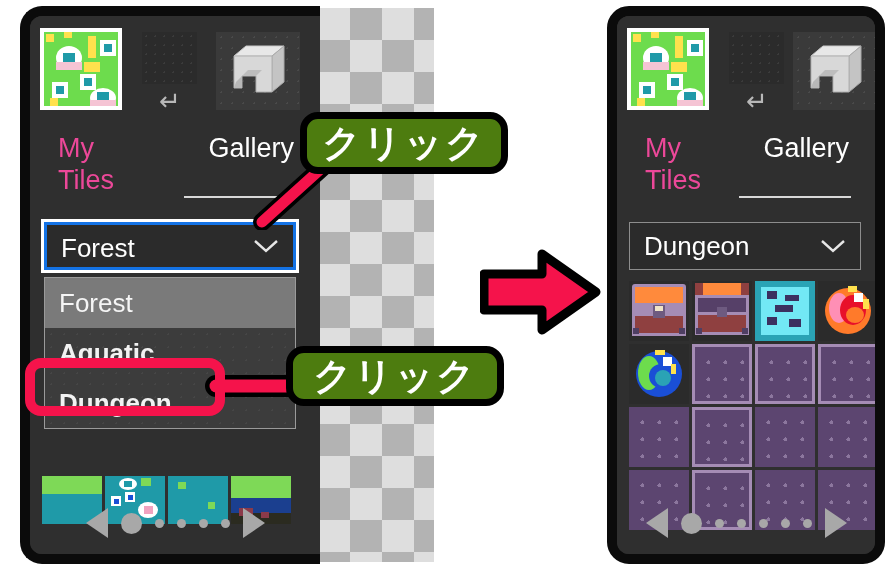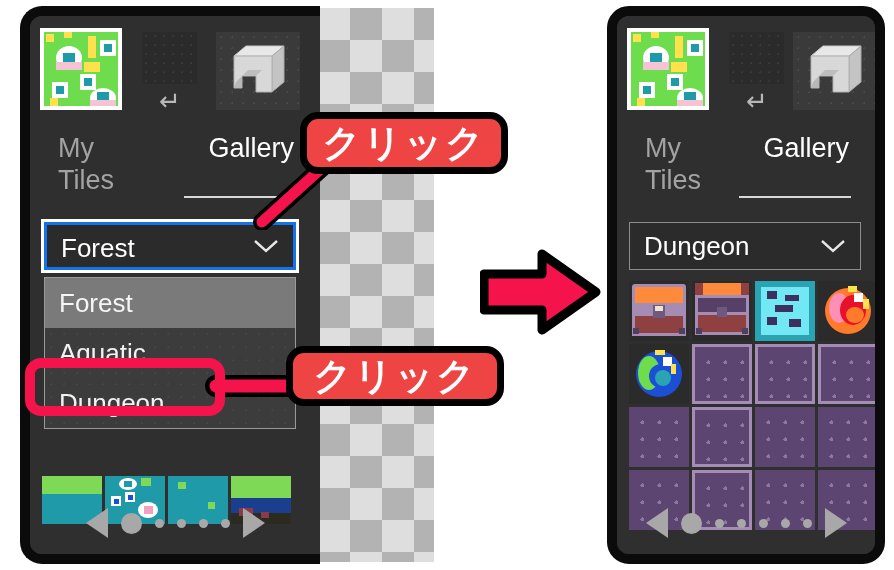--- a/index.html
+++ b/index.html
@@ -58,21 +58,21 @@
     background: #3a3a3a;
     background-image: radial-gradient(#4a4a4a 1px, transparent 1px);
     background-size: 11px 11px;
   }
   .box3d-tile svg { position: absolute; left: 8px; top: 6px; }
 
   
   .tabs { position: absolute; left: 0; top: 104px; width: 100%; height: 90px; }
   .tab-mytiles {
     position: absolute; left: 28px; top: 12px; width: 96px;
-    color: #a3a3a3; font-size: 27px; line-height: 32px; text-align: left;
+    color: #ec4899; font-size: 27px; line-height: 32px; text-align: left;
   }
   .tab-gallery {
     position: absolute; right: 26px; top: 12px;
     color: #ffffff; font-size: 27px; line-height: 32px; text-align: center;
   }
   .tab-underline {
     position: absolute; right: 24px; top: 76px; width: 112px; height: 2px; background: #d8d8d8;
   }
 
   
@@ -100,20 +100,21 @@
     z-index: 40;
   }
   .dd-item {
     height: 50px; line-height: 50px; padding-left: 14px;
     color: #f2f2f2; font-size: 26px; white-space: nowrap;
   }
   .dd-item.highlighted { background: #7a7a7a; color:#f5f5f5; }
   .dd-item.dotted {
     background-image: radial-gradient(#464646 1px, transparent 1px);
     background-size: 13px 13px;
+    font-weight: bold;
   }
 
   
   .tile-grid { position: absolute; display: grid; gap: 3px; }
   .tile { image-rendering: pixelated; position: relative; overflow:hidden; background:#2b2b2b; }
 
   #left-tilestrip { left: 12px; top: 460px; width: 258px; grid-template-columns: repeat(4, 60px); grid-auto-rows: 48px; }
   #right-tilegrid { left: 12px; top: 265px; width: 254px; grid-template-columns: repeat(4, 60px); grid-auto-rows: 60px; }
 
   
@@ -141,21 +142,21 @@
            display:flex; align-items:center; justify-content:center; gap: 13px; }
   .pg-tri { width:0; height:0; }
   .pg-tri.left  { border-top: 15px solid transparent; border-bottom: 15px solid transparent; border-right: 22px solid #a8a8a8; }
   .pg-tri.right { border-top: 15px solid transparent; border-bottom: 15px solid transparent; border-left: 22px solid #a8a8a8; }
   .pg-dot { width: 9px; height: 9px; border-radius: 50%; background: #a8a8a8; }
   .pg-dot.active { width: 21px; height: 21px; }
 
   
   .callout {
     position: absolute;
-    background: #ef4444;
+    background: #4d7c0f;
     border: 7px solid #000000;
     border-radius: 18px;
     color: #ffffff;
     font-family: "DejaVu Sans", sans-serif;
     font-weight: bold;
     font-size: 38px;
     display: flex; align-items: center; justify-content: center;
     z-index: 60;
     letter-spacing: 2px;
   }

